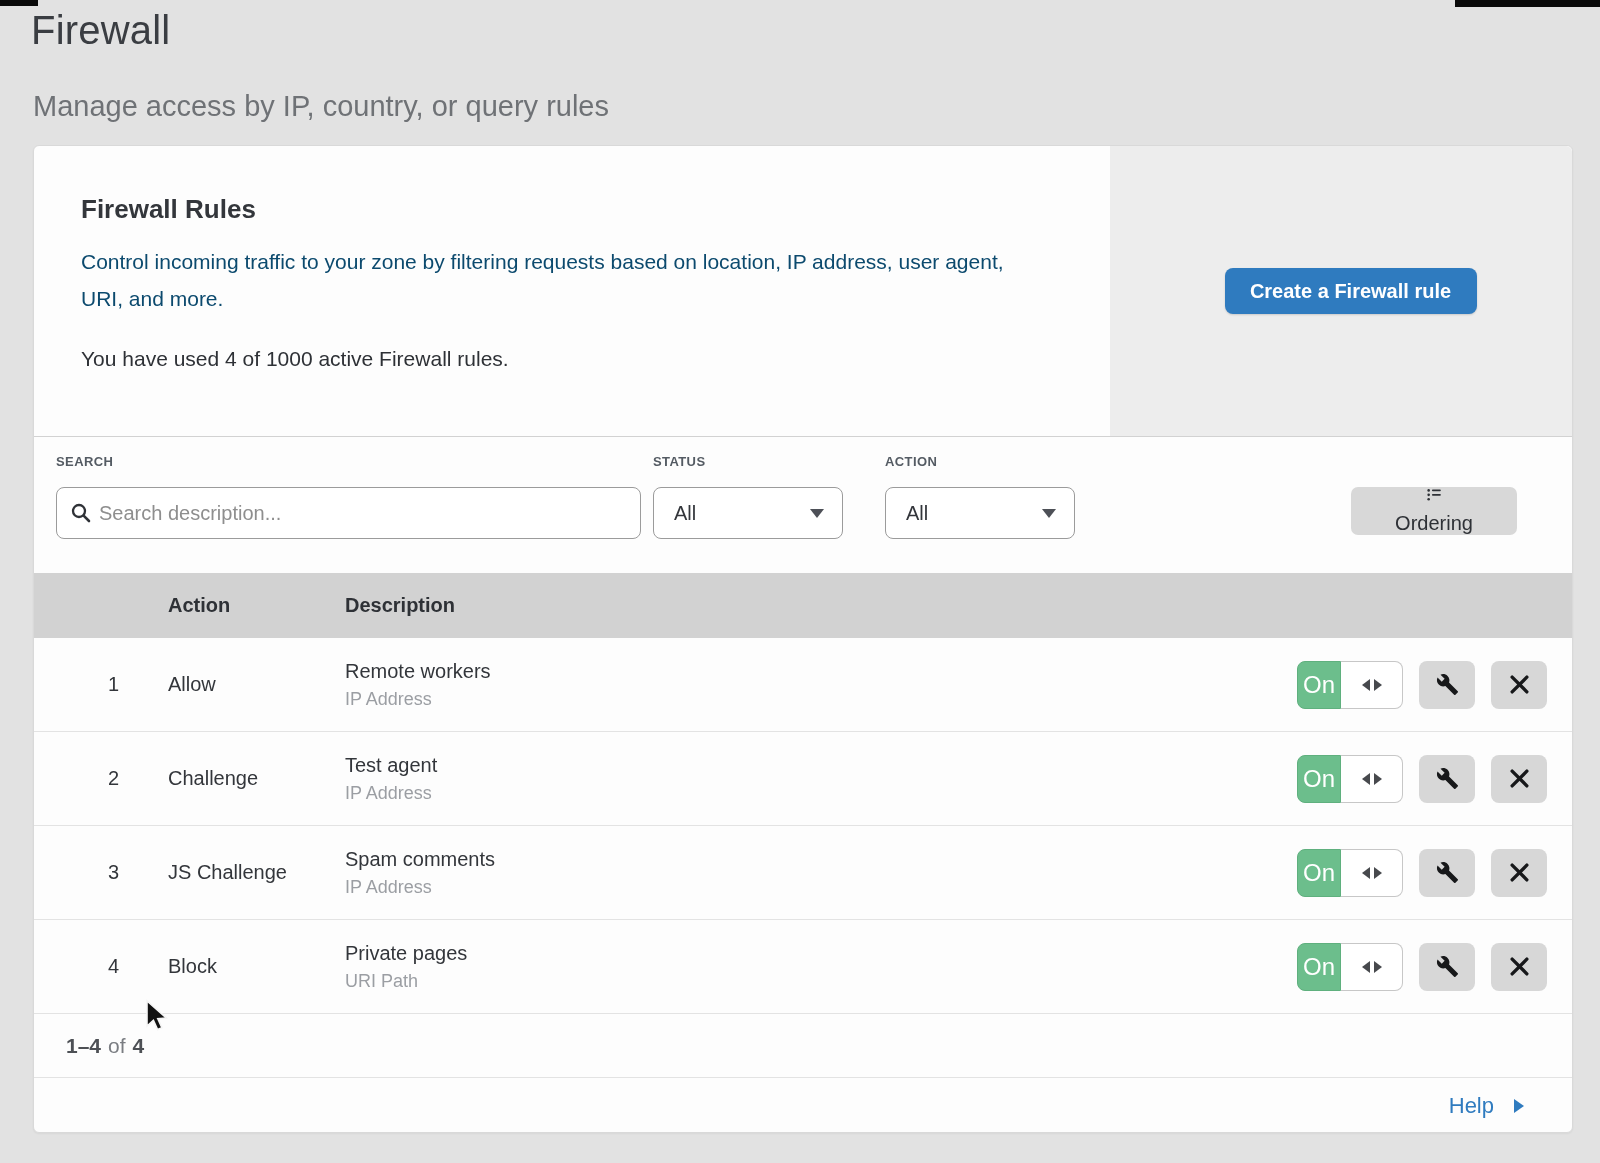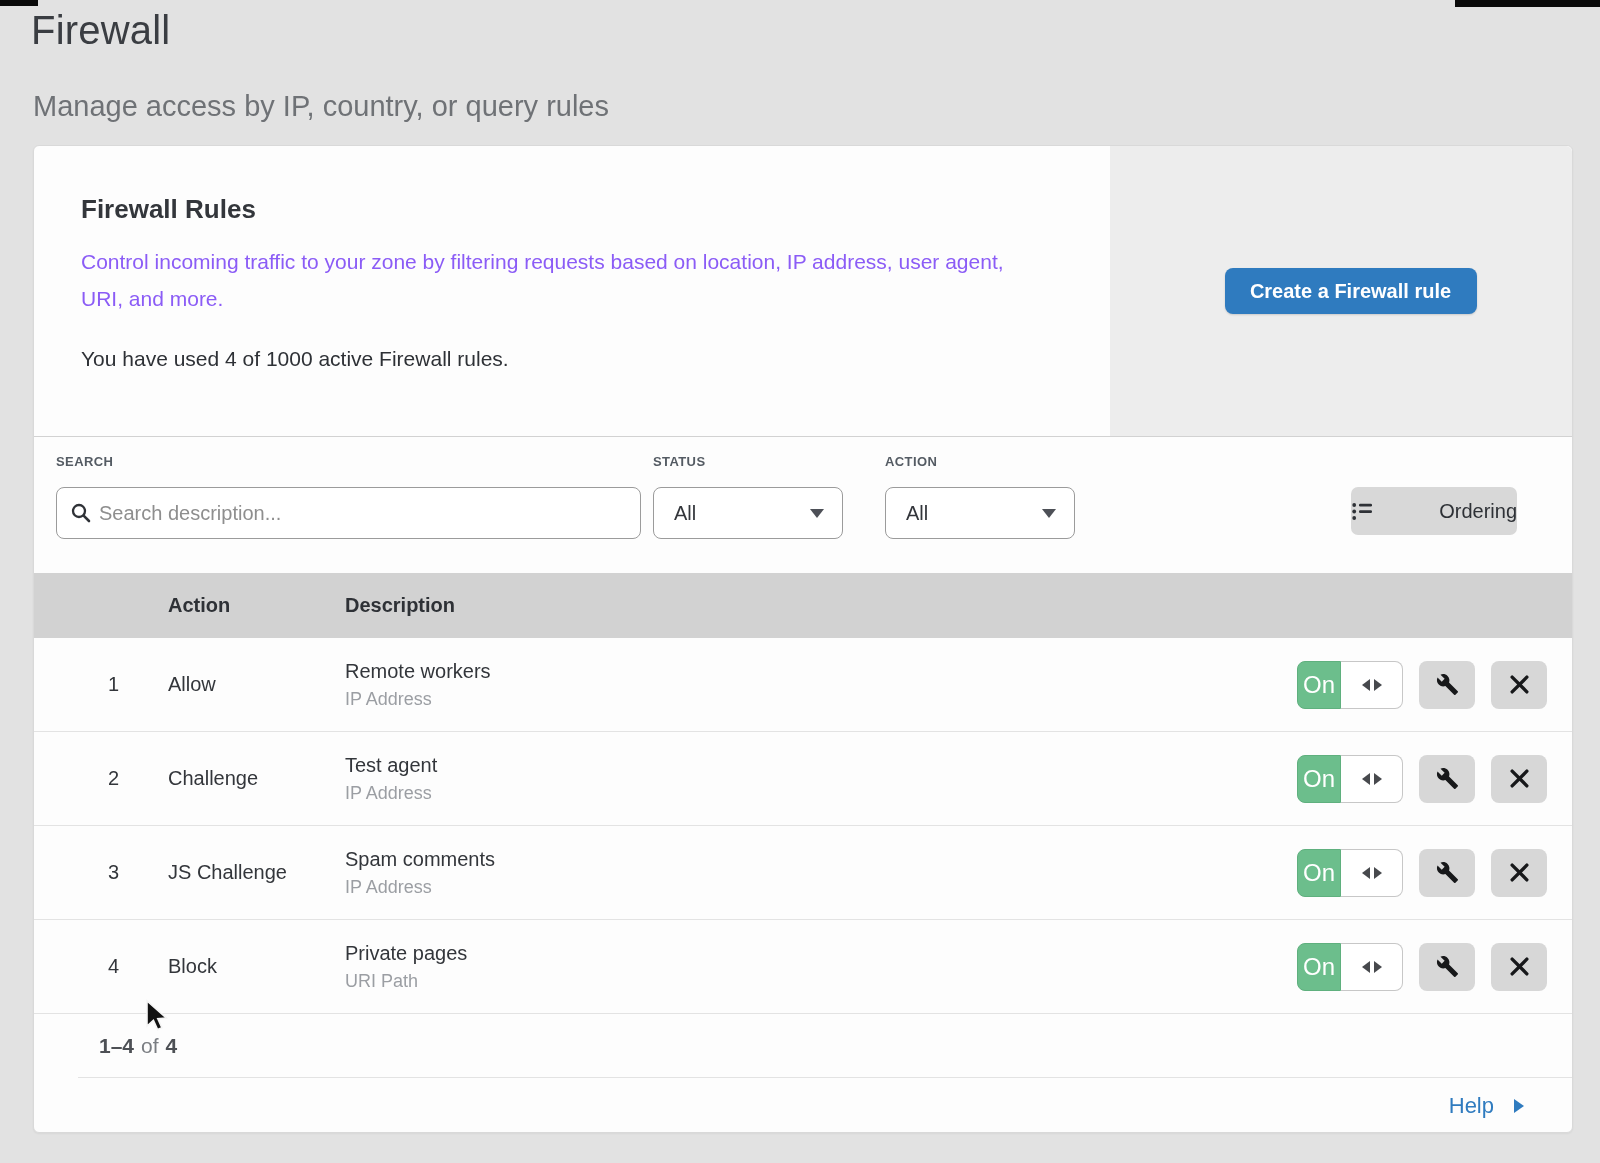--- a/index.html
+++ b/index.html
@@ -28,21 +28,21 @@
     position:absolute; left:33px; top:145px; width:1540px; height:988px;
     background:#fdfdfd; border:1px solid #d9d9d9; border-radius:6px;
     box-shadow:0 1px 2px rgba(0,0,0,0.05);
     overflow:hidden;
   }
 
   
   .top-section { position:relative; height:291px; border-bottom:1px solid #d2d2d2; }
   .intro { padding:48px 0 0 47px; width:1010px; }
   .intro h2 { font-size:26px; font-weight:700; color:#33363b; margin-bottom:18px; }
-  .intro p  { font-size:21px; line-height:37px; color:#8b5cf6; width:955px; }
+  .intro p  { font-size:21px; line-height:37px; color:#0c4a6e; width:955px; }
   .intro .usage { margin-top:30px; font-size:21px; font-weight:400; color:#2e3136; }
   .side-panel {
     position:absolute; top:0; right:0; bottom:0; width:462px;
     background:#ededed; border-top-right-radius:6px;
     display:flex; align-items:center; justify-content:center;
   }
   .create-btn {
     width:252px; height:46px; border:none; border-radius:8px;
     background:#2f7bbf; color:#ffffff; font-size:20px; font-weight:700;
     font-family:"Liberation Sans", sans-serif; cursor:pointer;
@@ -72,21 +72,21 @@
     border:1px solid #9b9b9b; border-radius:8px; background:#fff;
     display:flex; align-items:center; justify-content:space-between;
     padding:0 18px 0 20px; font-size:20px; color:#33363b; cursor:pointer;
   }
   .sel-status { left:619px; } .sel-action { left:851px; }
   .caret { width:0; height:0; border-left:7px solid transparent; border-right:7px solid transparent; border-top:9px solid #4d5057; }
   .ordering-btn {
     position:absolute; right:55px; top:50px; height:48px; width:166px;
     background:#d8d8d8; border:none; border-radius:7px; cursor:pointer;
     display:flex; align-items:center; justify-content:space-between; gap:10px;
-    font-size:20px; color:#2e3136; font-family:"Liberation Sans", sans-serif;
+    font-size:20px; color:#2e3136; font-family:"Liberation Sans", sans-serif;flex-direction:column;
   }
 
   
   .table-head {
     height:65px; background:#d2d2d2;
     display:flex; align-items:center; font-size:20px; font-weight:700; color:#2e3136;
   }
   .col-num { width:134px; padding-left:74px; }
   .col-action { width:177px; }
   .col-desc { flex:1; }
@@ -111,21 +111,21 @@
   .tri-l { width:0; height:0; border-top:6px solid transparent; border-bottom:6px solid transparent; border-right:8px solid #47494d; }
   .tri-r { width:0; height:0; border-top:6px solid transparent; border-bottom:6px solid transparent; border-left:8px solid #47494d; }
   .icon-btn {
     width:56px; height:48px; background:#d7d7d7; border:none; border-radius:8px;
     display:flex; align-items:center; justify-content:center; cursor:pointer;
   }
 
   
   .pagination-row {
     height:64px; border-bottom:1px solid #e3e3e3;
-    display:flex; align-items:center; padding-left:21px; font-size:21px;margin-left:44px;
+    display:flex; align-items:center; padding-left:32px; font-size:21px;
   }
   .pagination-row .b { font-weight:700; color:#4d5055; }
   .pagination-row .mid { color:#7a7d82; margin:0 7px; }
   .help-row {
     height:56px; display:flex; align-items:center; justify-content:flex-end;
     padding-right:48px; gap:9px;
   }
   .help-link { color:#2f7bbf; font-size:22px; cursor:pointer; display:flex; align-items:center; gap:20px; text-decoration:none; }
   .help-arrow { width:0; height:0; border-top:7px solid transparent; border-bottom:7px solid transparent; border-left:10px solid #2f7bbf; }
 

